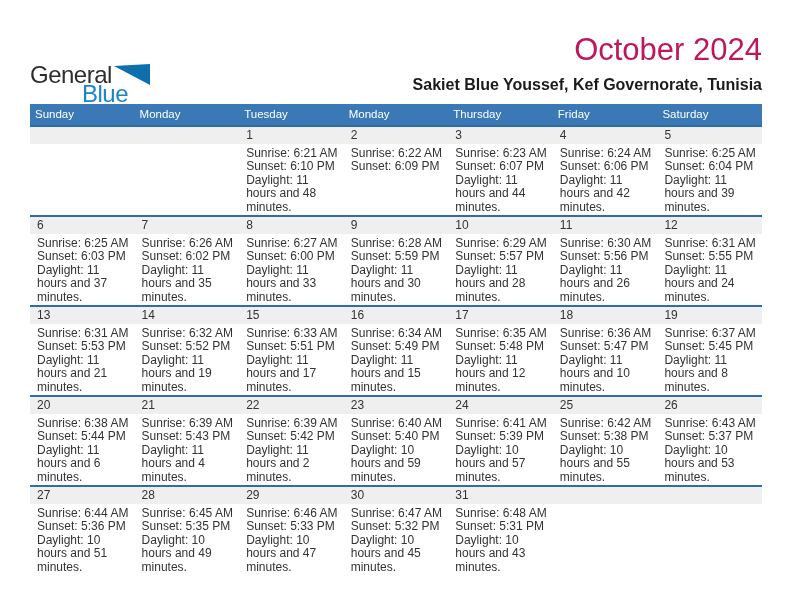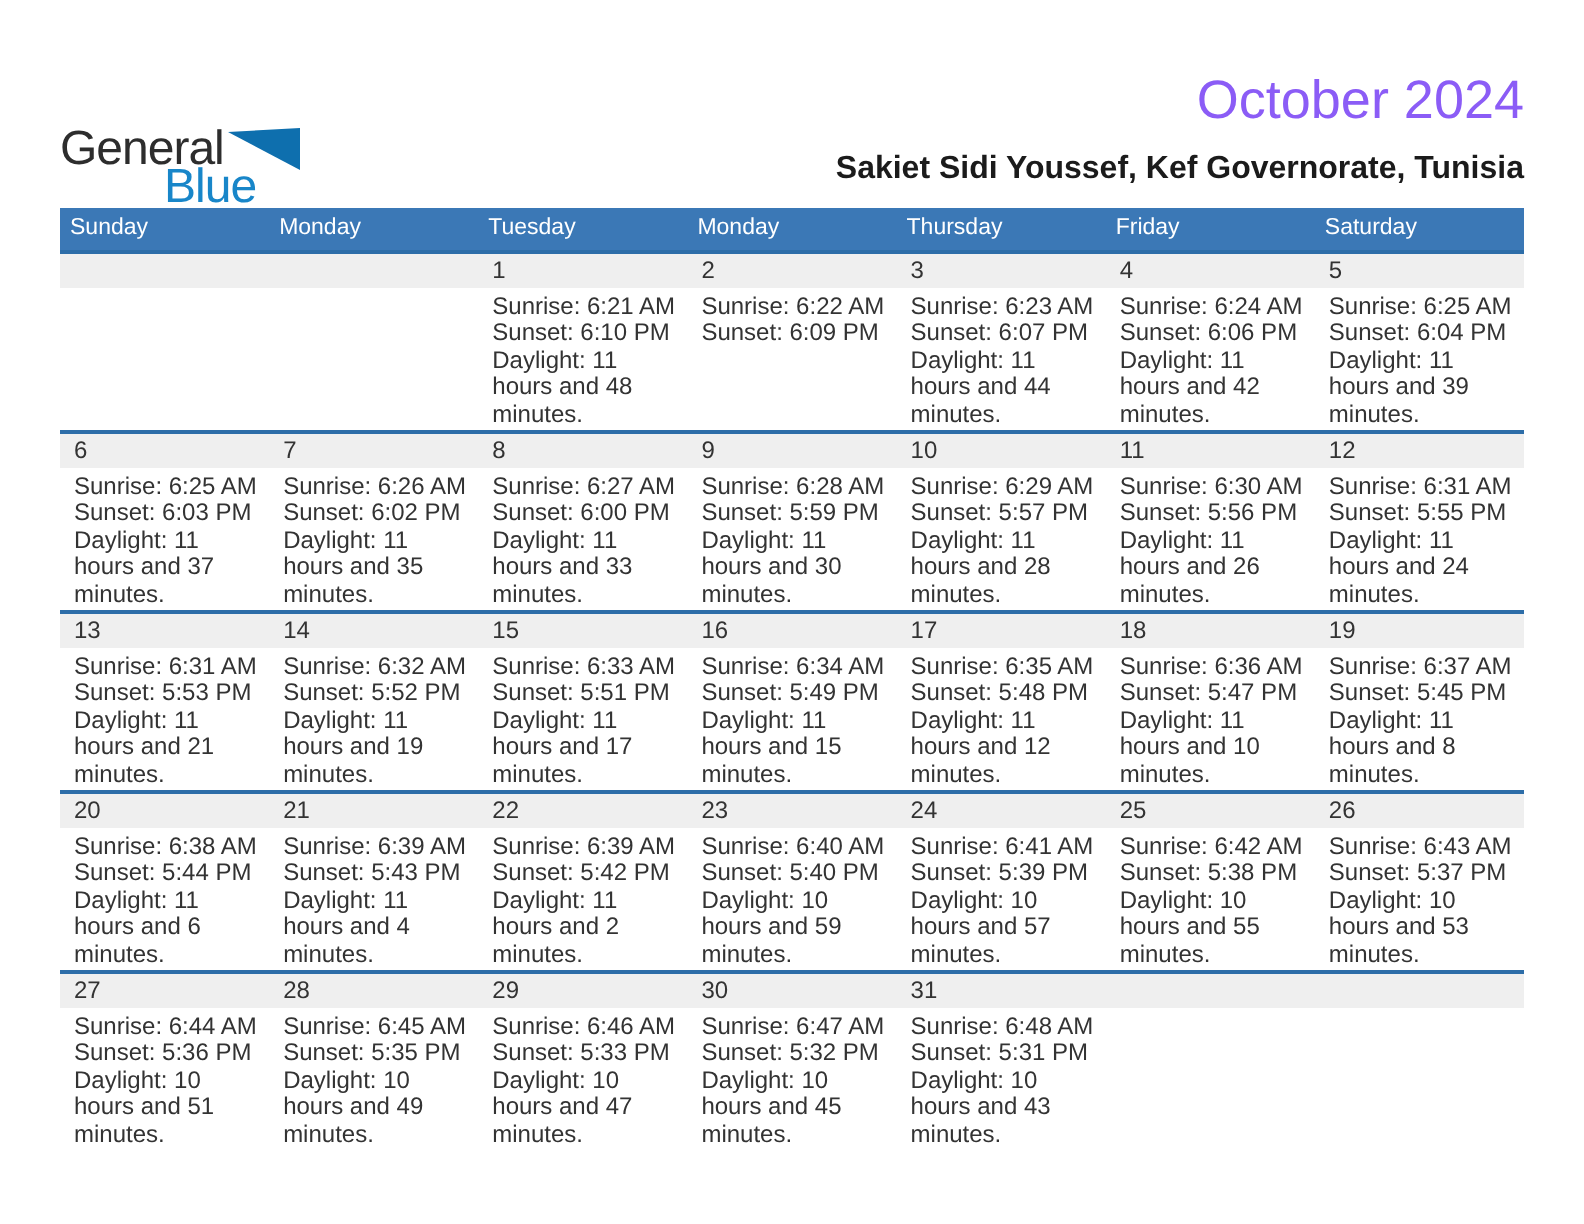--- a/index.html
+++ b/index.html
@@ -31,23 +31,23 @@
     color: #1886c9;
     letter-spacing: -0.5px;
     line-height: 20px;
     margin-left: 52px;
     margin-top: -2px;
   }
 
   
   .titles { position: absolute; right: 30px; top: 34px; text-align: right; }
   .title {
-    font-size: 27px;
+    font-size: 31px;
     font-weight: normal;
-    color: #8b5cf6;
+    color: #be185d;
     margin: 0;
     line-height: 32px;
   }
   .subtitle {
     font-size: 16px;
     font-weight: bold;
     color: #1b1b1b;
     margin: 10px 0 0 0;
     line-height: 18px;
   }
@@ -102,21 +102,21 @@
       <span class="logo-general">General</span>
       <svg class="logo-tri" width="36" height="21" viewBox="0 0 36 21" aria-hidden="true">
         <polygon points="0,2 36,0 36,21" fill="#0e6fae"></polygon>
       </svg>
     </div>
     <div class="logo-blue">Blue</div>
   </div>
 
   <div class="titles">
     <h1 class="title">October 2024</h1>
-    <h2 class="subtitle">Sakiet Sidi Youssef, Kef Governorate, Tunisia</h2>
+    <h2 class="subtitle">Sakiet Blue Youssef, Kef Governorate, Tunisia</h2>
   </div>
 
   <div class="calendar">
     <div class="weekday-row" id="weekday-row">
         <div class="weekday">Sunday</div>
         <div class="weekday">Monday</div>
         <div class="weekday">Tuesday</div>
         <div class="weekday">Monday</div>
         <div class="weekday">Thursday</div>
         <div class="weekday">Friday</div>

